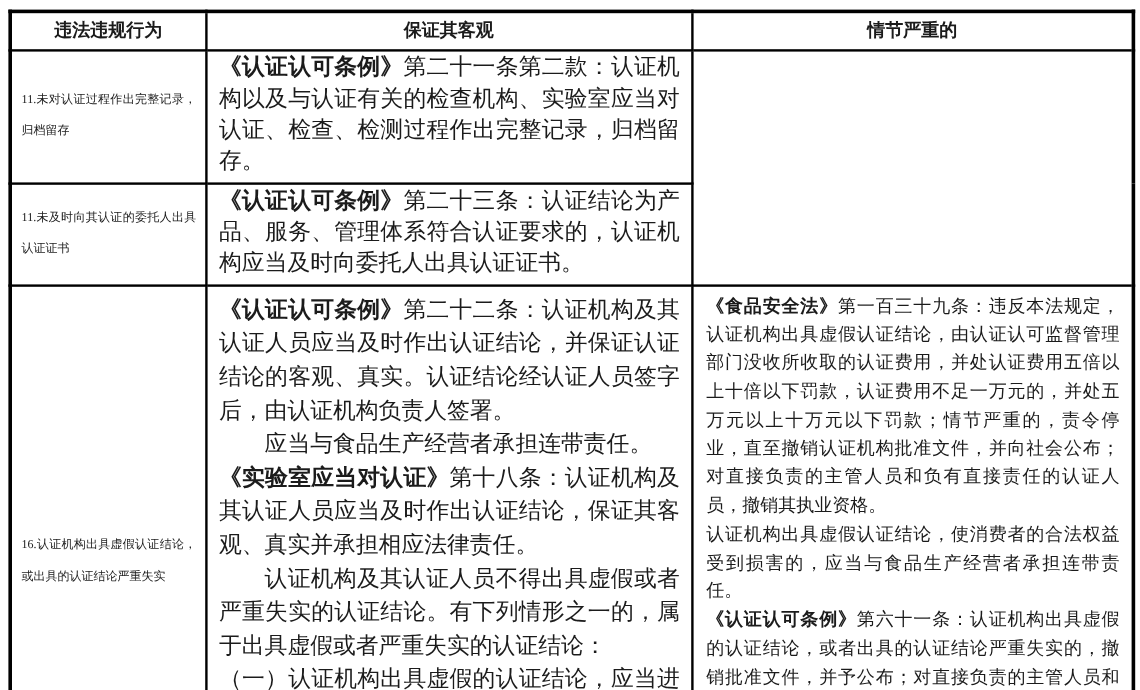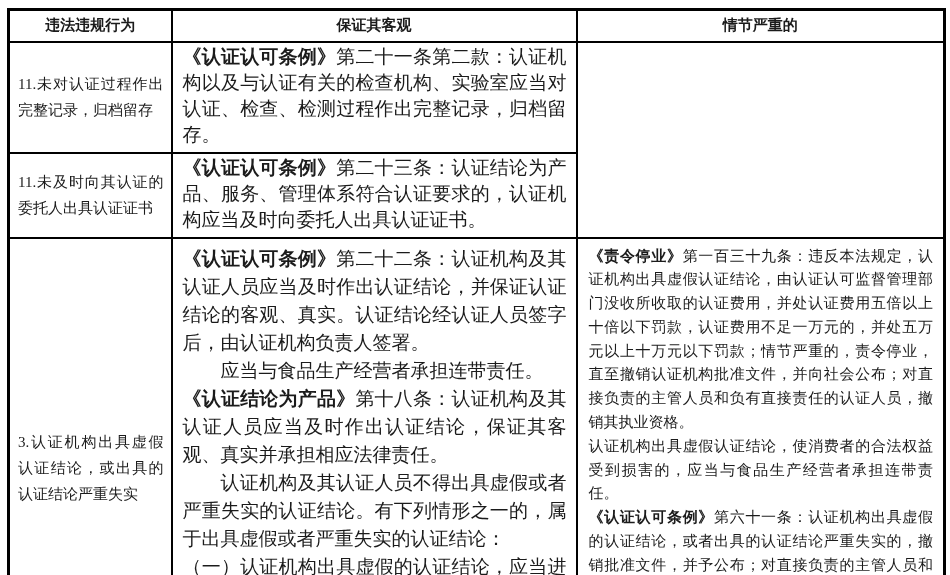--- a/index.html
+++ b/index.html
@@ -37,21 +37,21 @@
   th.col-header {
     font-size: 15px;
     font-weight: bold;
     text-align: center;
     vertical-align: middle;
     padding: 2px 4px;
   }
   td.behavior-cell {
     vertical-align: middle;
     text-align: justify;
-    font-size: 15px;
+    font-size: 10px;
     line-height: 26px;
     padding: 4px 7px 4px 8px;
   }
   td.basis-cell {
     vertical-align: top;
     text-align: justify;
     font-size: 19px;
     line-height: 26px;
     padding: 1px 9px 4px 10px;
   }
@@ -107,31 +107,31 @@
       <tr style="height:68px">
         <td class="behavior-cell">
           <p class="para">11.未及时向其认证的委托人出具认证证书</p>
         </td>
         <td class="basis-cell">
           <p class="para"><b class="law-title">《认证认可条例》</b><span>第二十三条：认证结论为产品、服务、管理体系符合认证要求的，认证机构应当及时向委托人出具认证证书。</span></p>
         </td>
       </tr>
       <tr>
         <td class="behavior-cell">
-          <p class="para">3.认证机构出具虚假认证结论，或出具的认证结论严重失实</p>
+          <p class="para">16.认证机构出具虚假认证结论，或出具的认证结论严重失实</p>
         </td>
         <td class="basis-cell tall">
           <p class="para"><b class="law-title">《认证认可条例》</b><span>第二十二条：认证机构及其认证人员应当及时作出认证结论，并保证认证结论的客观、真实。认证结论经认证人员签字后，由认证机构负责人签署。</span></p>
           <p class="para indent"><span>应当与食品生产经营者承担连带责任。</span></p>
-          <p class="para"><b class="law-title">《认证结论为产品》</b><span>第十八条：认证机构及其认证人员应当及时作出认证结论，保证其客观、真实并承担相应法律责任。</span></p>
+          <p class="para"><b class="law-title">《实验室应当对认证》</b><span>第十八条：认证机构及其认证人员应当及时作出认证结论，保证其客观、真实并承担相应法律责任。</span></p>
           <p class="para indent"><span>认证机构及其认证人员不得出具虚假或者严重失实的认证结论。有下列情形之一的，属于出具虚假或者严重失实的认证结论：</span></p>
           <p class="para"><span>（一）认证机构出具虚假的认证结论，应当进入现场而未进入现场进行审核、检查或者审查的；</span></p>
           <p class="para"><span>（二）冒名顶替其他认证人员实施审核、检查或者审查的；</span></p>
         </td>
         <td class="penalty-cell">
-          <p class="para"><b class="law-title">《责令停业》</b><span>第一百三十九条：违反本法规定，认证机构出具虚假认证结论，由认证认可监督管理部门没收所收取的认证费用，并处认证费用五倍以上十倍以下罚款，认证费用不足一万元的，并处五万元以上十万元以下罚款；情节严重的，责令停业，直至撤销认证机构批准文件，并向社会公布；对直接负责的主管人员和负有直接责任的认证人员，撤销其执业资格。</span></p>
+          <p class="para"><b class="law-title">《食品安全法》</b><span>第一百三十九条：违反本法规定，认证机构出具虚假认证结论，由认证认可监督管理部门没收所收取的认证费用，并处认证费用五倍以上十倍以下罚款，认证费用不足一万元的，并处五万元以上十万元以下罚款；情节严重的，责令停业，直至撤销认证机构批准文件，并向社会公布；对直接负责的主管人员和负有直接责任的认证人员，撤销其执业资格。</span></p>
           <p class="para"><span>认证机构出具虚假认证结论，使消费者的合法权益受到损害的，应当与食品生产经营者承担连带责任。</span></p>
           <p class="para"><b class="law-title">《认证认可条例》</b><span>第六十一条：认证机构出具虚假的认证结论，或者出具的认证结论严重失实的，撤销批准文件，并予公布；对直接负责的主管人员和负有直接责任的认证人员，撤销其执业资格；构成犯罪的，依法追究刑事责任；造成损害的，认证机构应当承担相应的赔偿责任。</span></p>
         </td>
       </tr>
     </tbody>
   </table>
 </div>
 
 </body></html>

